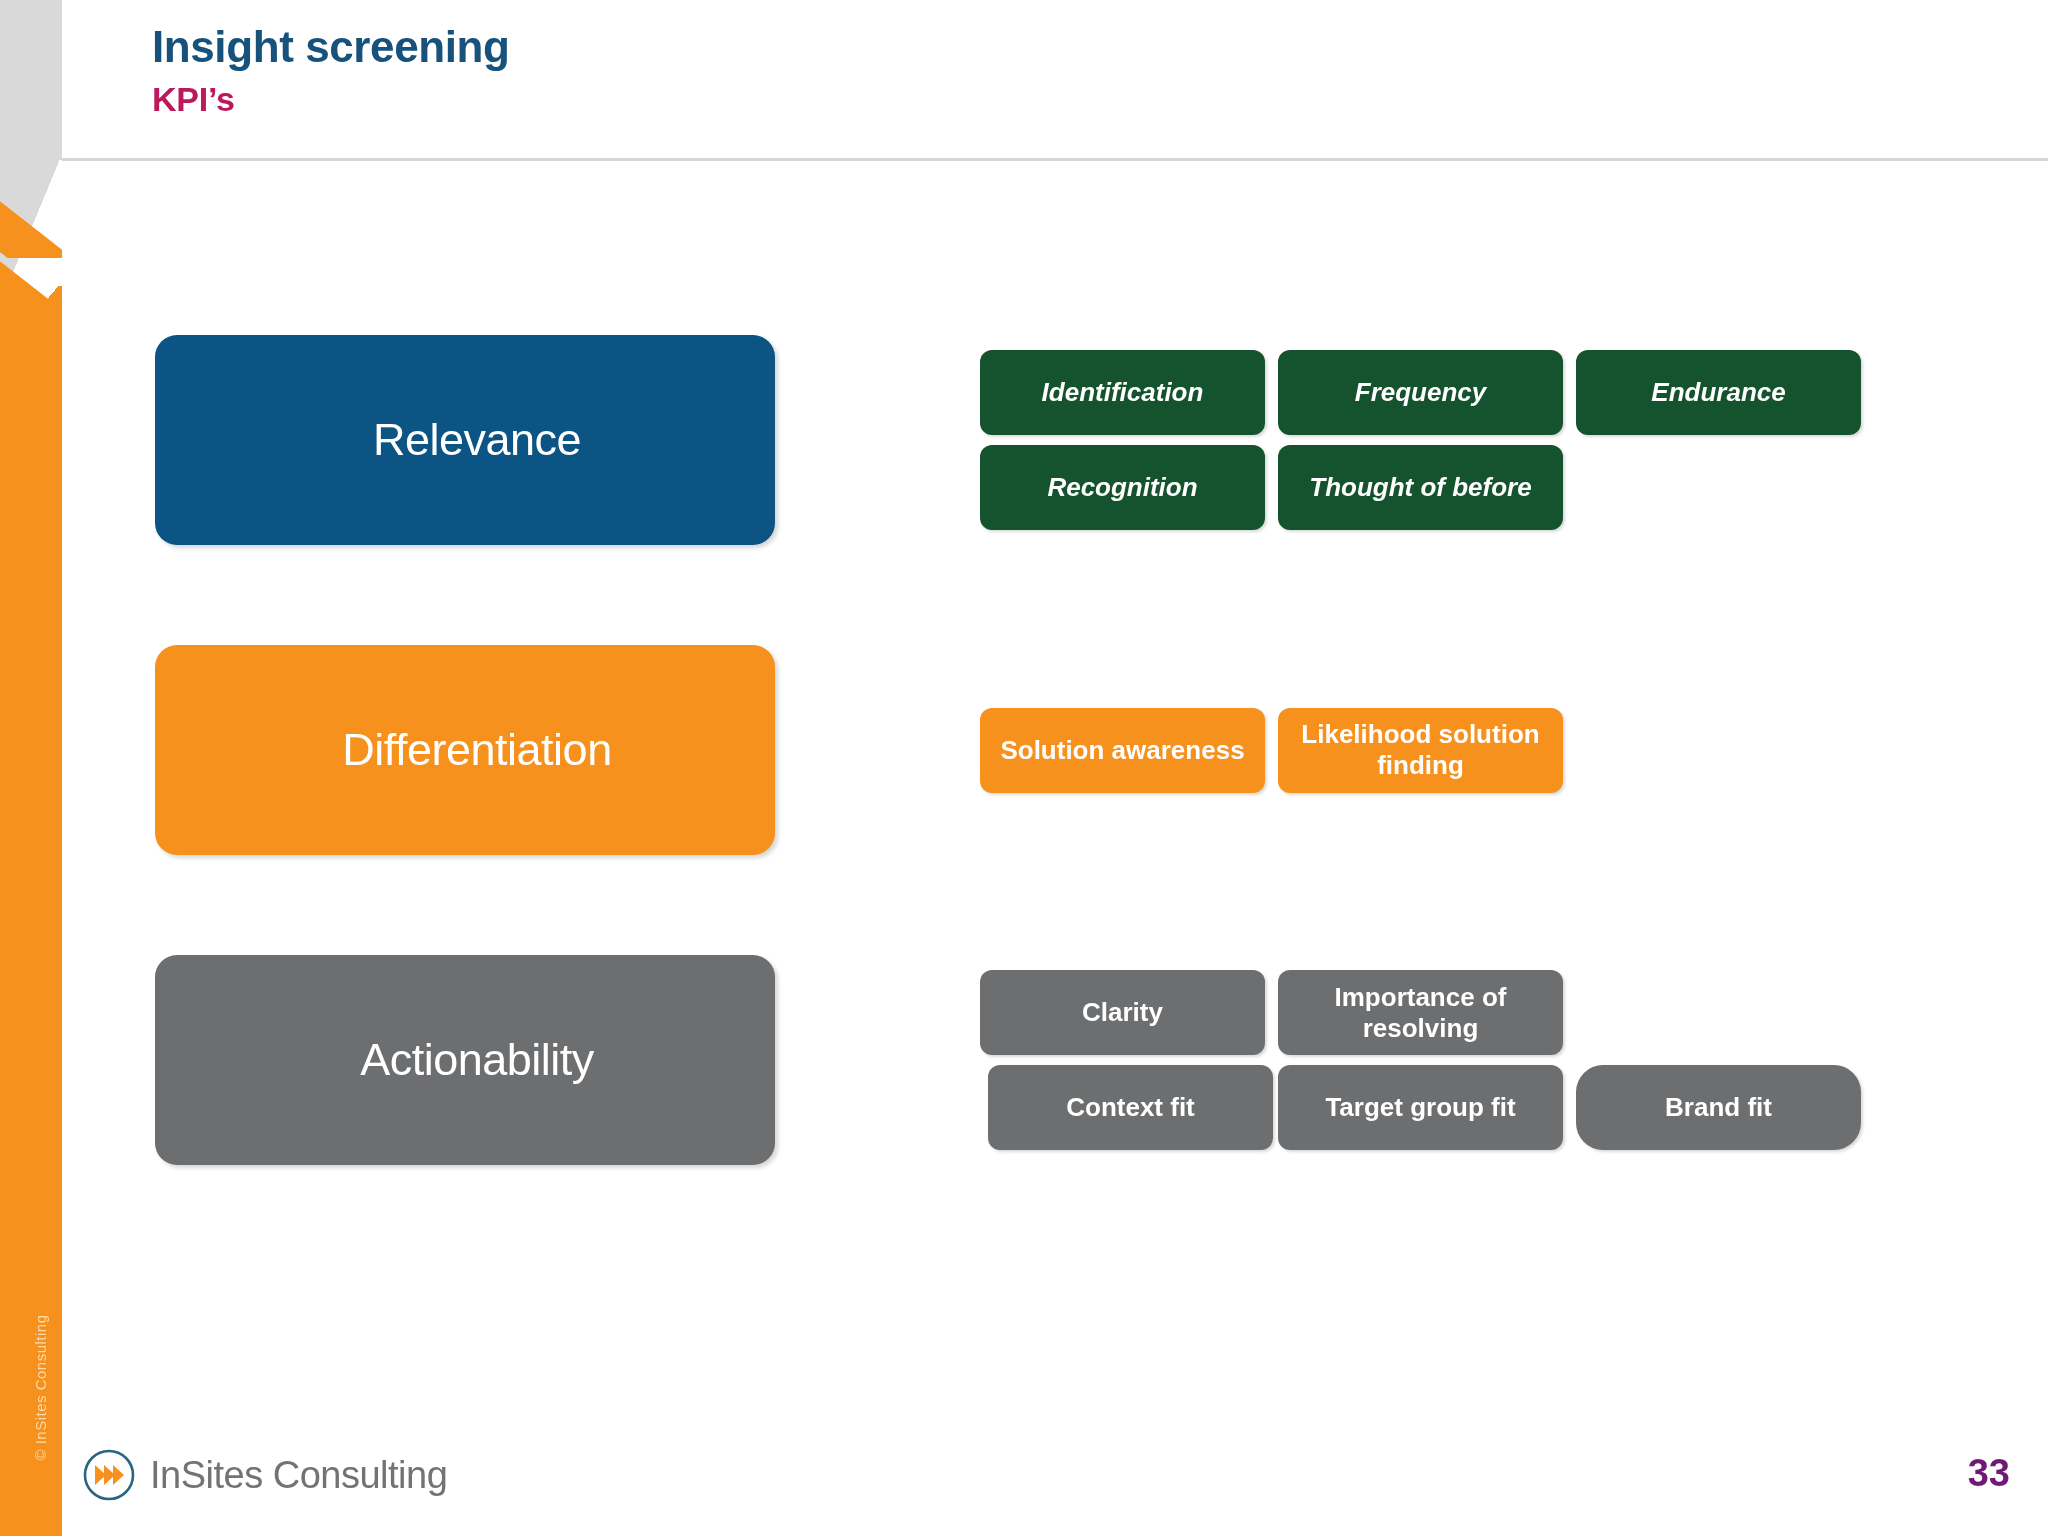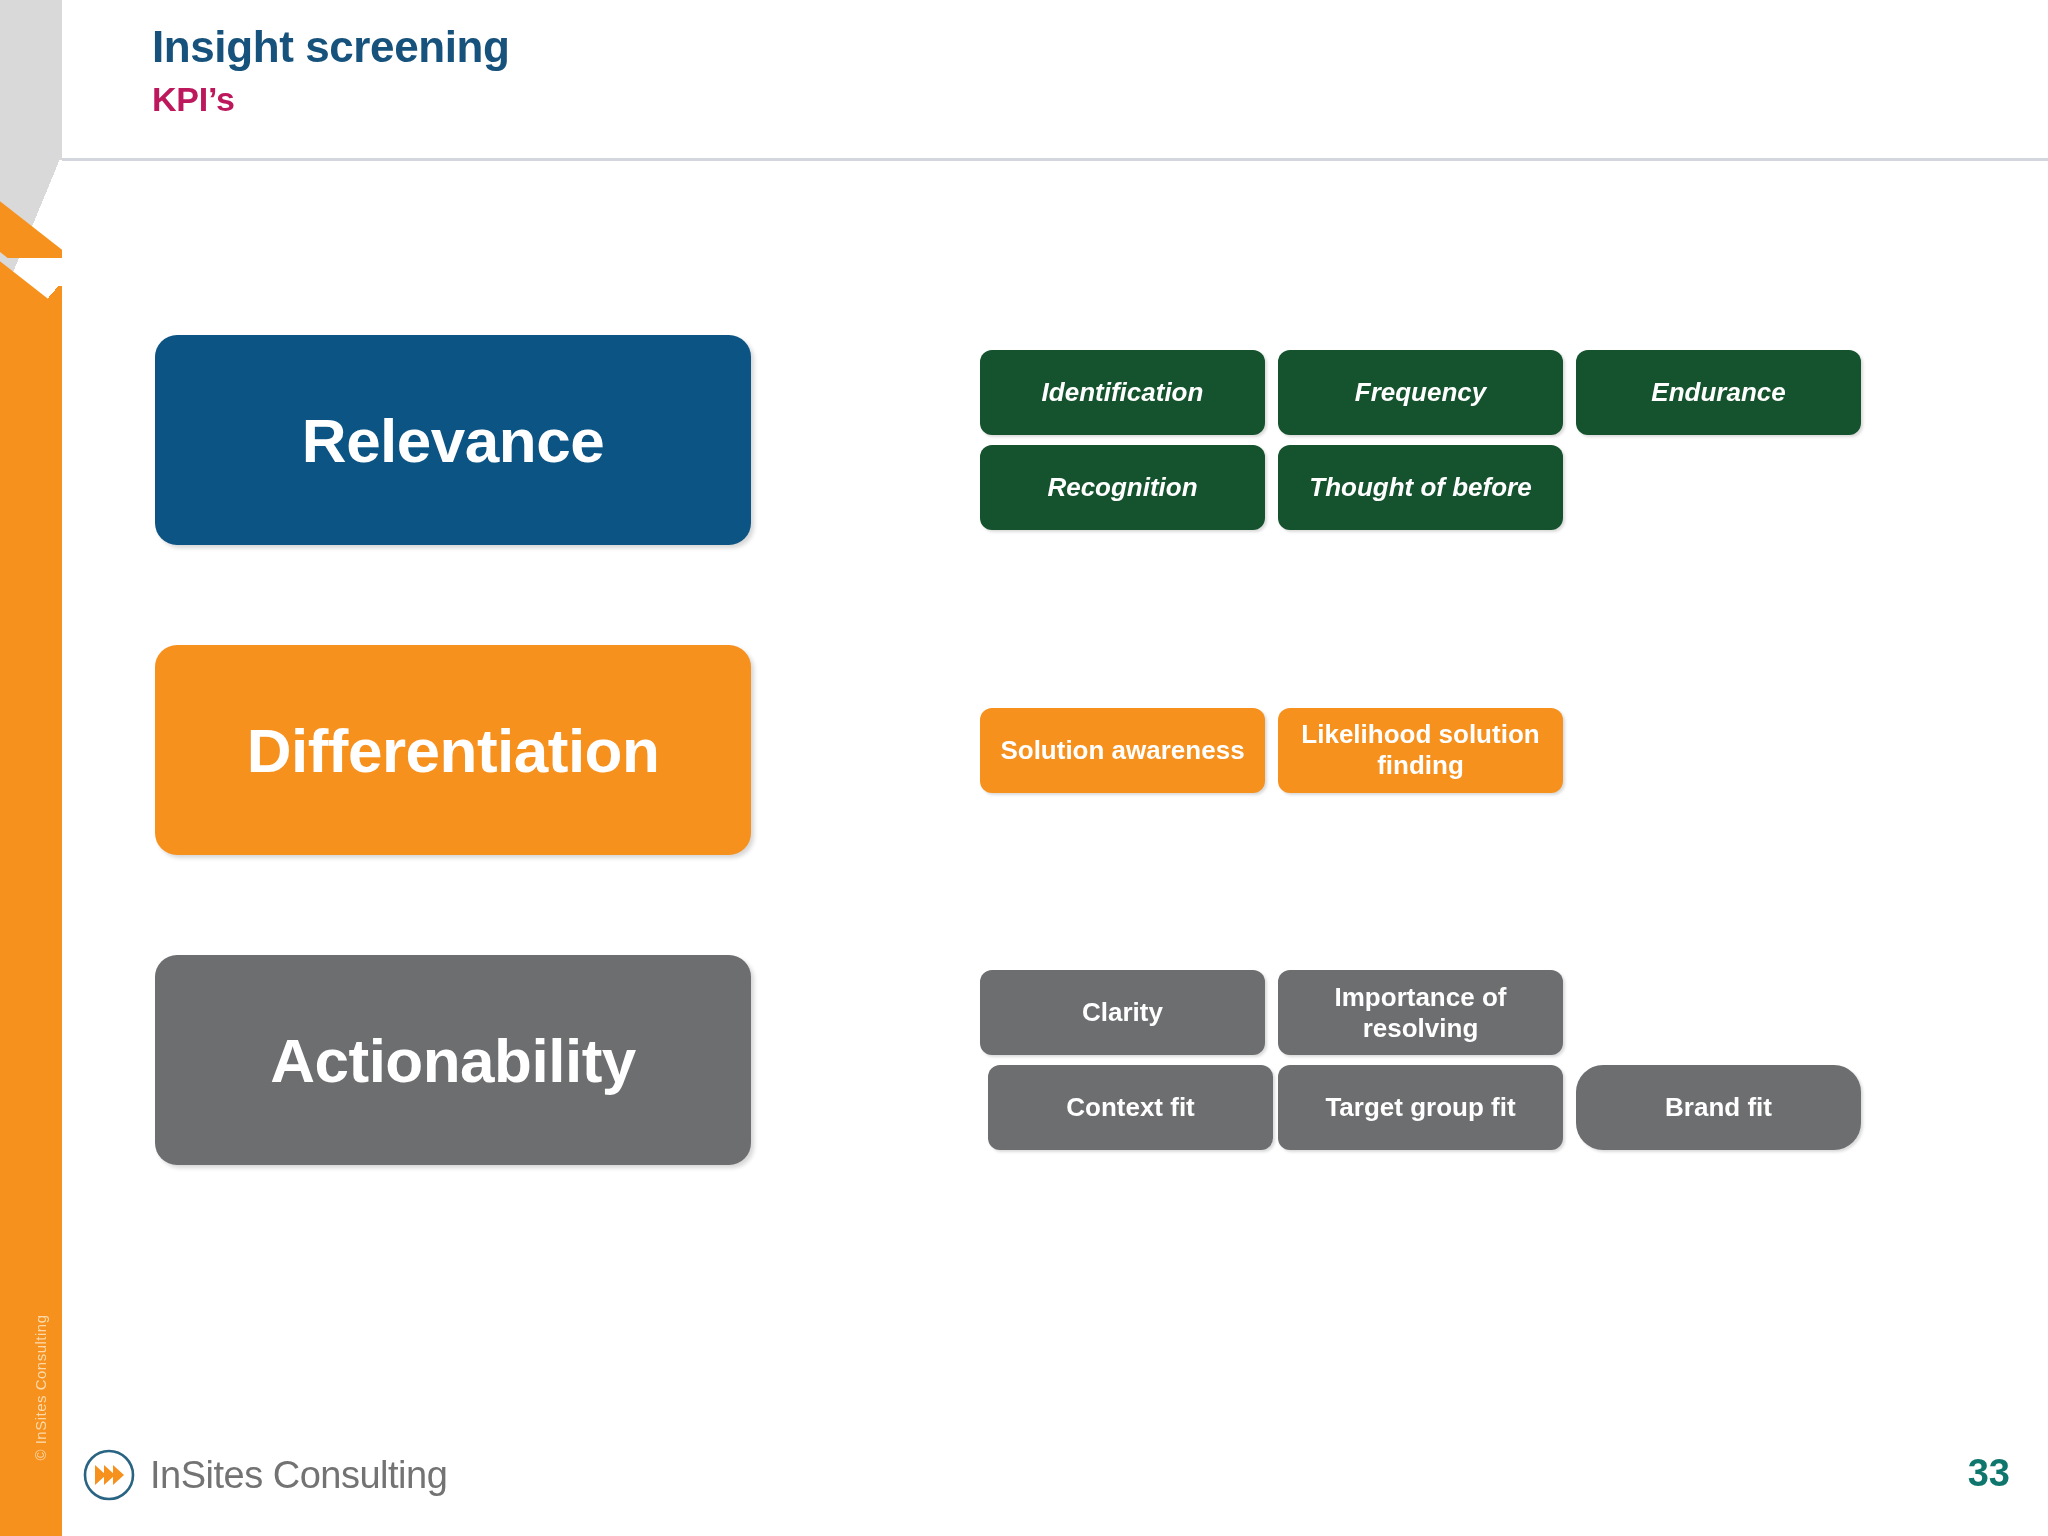--- a/index.html
+++ b/index.html
@@ -106,24 +106,25 @@
   }
 
   
   .cat-box {
     position: absolute;
     border-radius: 22px;
     display: flex;
     align-items: center;
     justify-content: center;
     color: #ffffff;
-    font-weight: bold;
-    font-size: 62px;
+    font-weight: normal;
+    font-size: 45px;
     letter-spacing: -0.5px;
     box-shadow: 3px 3px 4px rgba(0,0,0,0.16);
+    padding-left: 24px;
   }
   .cat-blue   { background: #0b5484; }
   .cat-orange { background: #f6911e; }
   .cat-grey   { background: #6d6e70; }
 
   
   .chip {
     position: absolute;
     border-radius: 12px;
     display: flex;
@@ -159,21 +160,21 @@
     font-size: 38px;
     color: #737373;
     letter-spacing: -0.5px;
   }
   .page-num {
     position: absolute;
     right: 38px;
     top: 1452px;
     font-size: 38px;
     font-weight: bold;
-    color: #0f766e;
+    color: #701a75;
   }
 </style>
 </head>
 <body>
 
 <div id="slide">
 
   <div class="left-grey"></div>
   <div class="left-grey-tail"></div>
 

